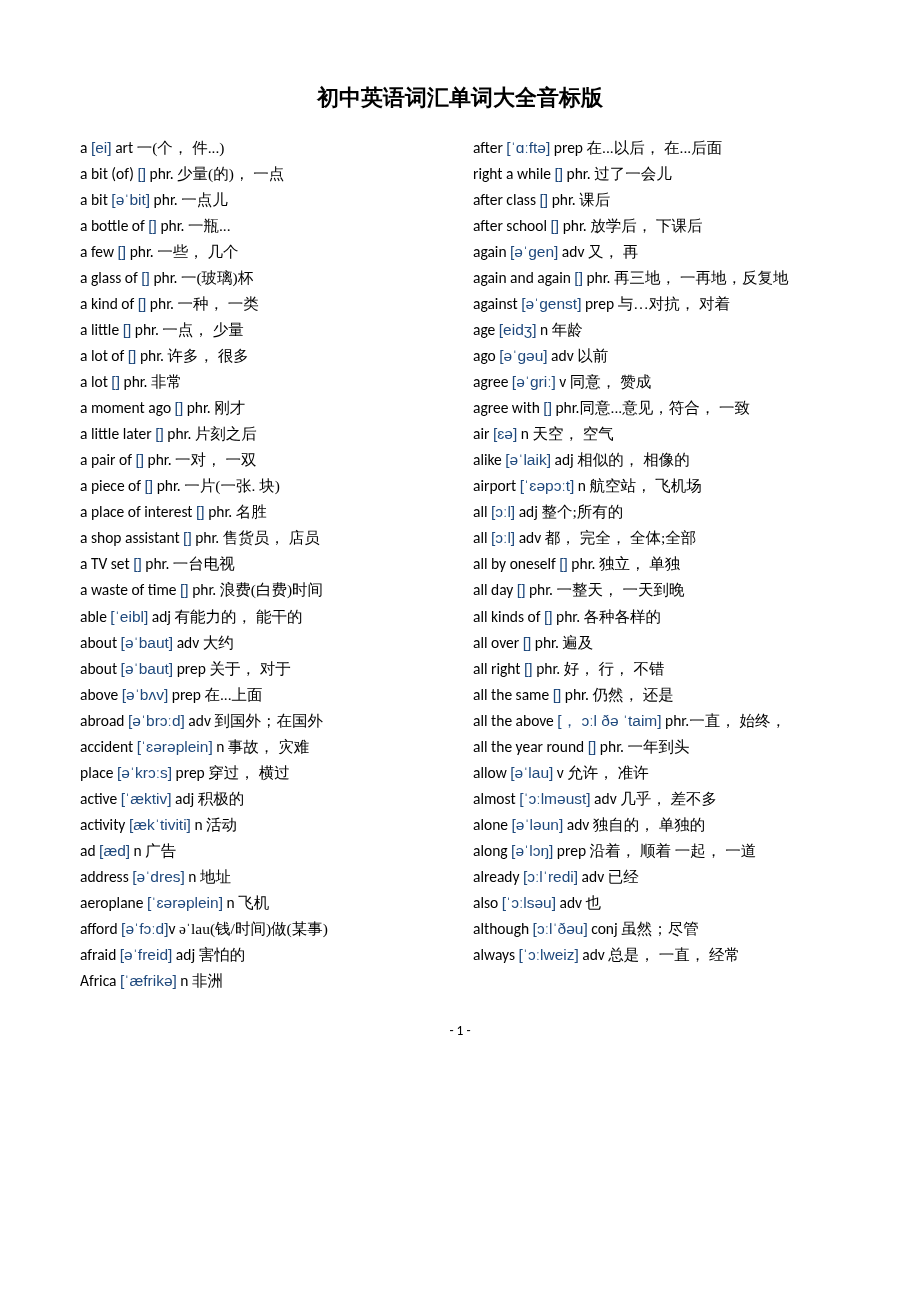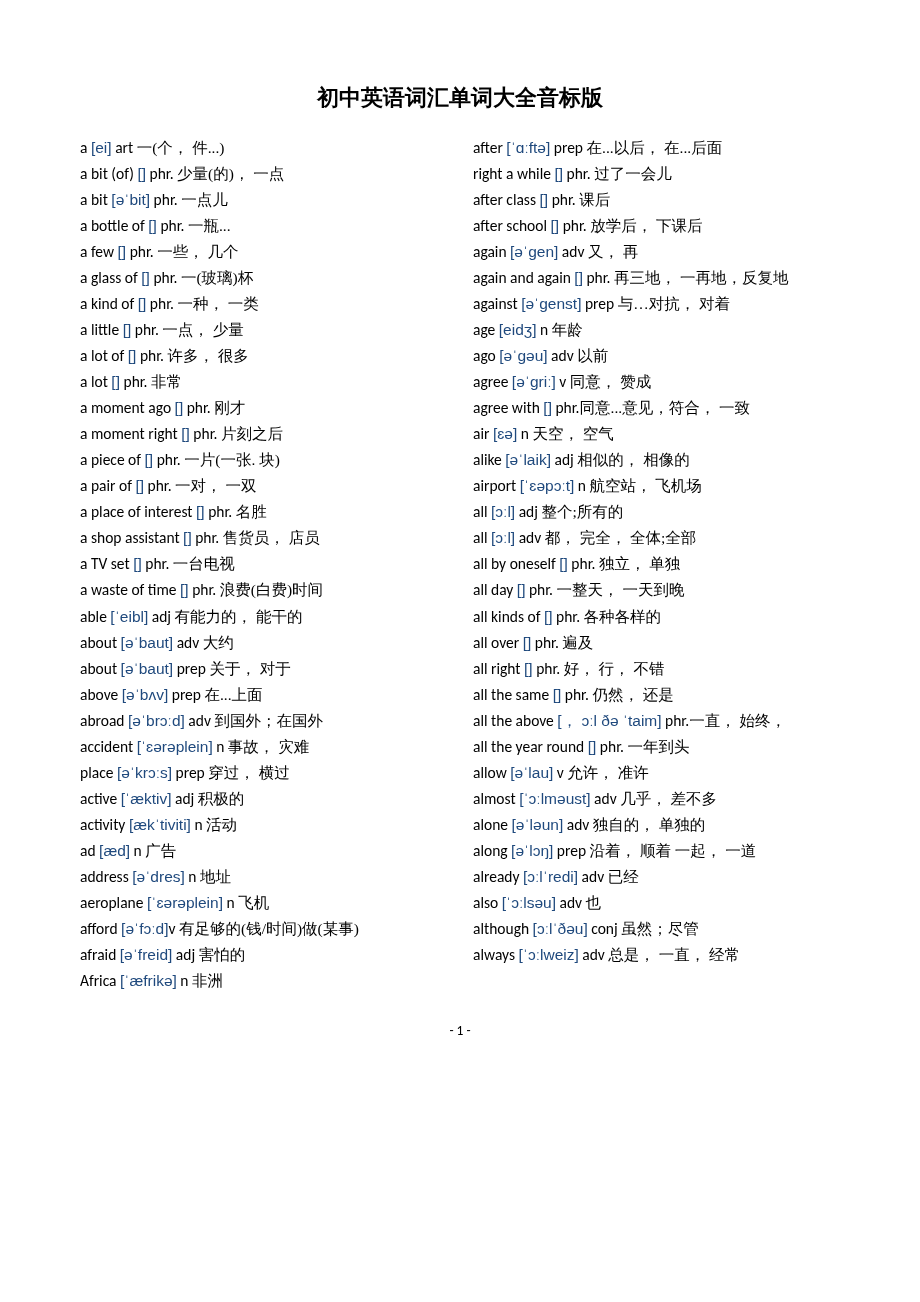--- a/index.html
+++ b/index.html
@@ -56,40 +56,40 @@
     <div class="entry"><span class="word">a bit (of) </span><span class="phon">[]</span><span class="pos"> phr. </span><span class="def">少量(的)，  一点</span></div>
     <div class="entry"><span class="word">a bit </span><span class="phon">[əˈbit]</span><span class="pos"> phr. </span><span class="def">一点儿</span></div>
     <div class="entry"><span class="word">a bottle of </span><span class="phon">[]</span><span class="pos"> phr. </span><span class="def">一瓶...</span></div>
     <div class="entry"><span class="word">a few </span><span class="phon">[]</span><span class="pos"> phr. </span><span class="def">一些，  几个</span></div>
     <div class="entry"><span class="word">a glass of </span><span class="phon">[]</span><span class="pos"> phr. </span><span class="def">一(玻璃)杯</span></div>
     <div class="entry"><span class="word">a kind of </span><span class="phon">[]</span><span class="pos"> phr. </span><span class="def">一种，  一类</span></div>
     <div class="entry"><span class="word">a little </span><span class="phon">[]</span><span class="pos"> phr. </span><span class="def">一点，  少量</span></div>
     <div class="entry"><span class="word">a lot of </span><span class="phon">[]</span><span class="pos"> phr. </span><span class="def">许多，  很多</span></div>
     <div class="entry"><span class="word">a lot </span><span class="phon">[]</span><span class="pos"> phr. </span><span class="def">非常</span></div>
     <div class="entry"><span class="word">a moment ago </span><span class="phon">[]</span><span class="pos"> phr. </span><span class="def">刚才</span></div>
-    <div class="entry"><span class="word">a moment right </span><span class="phon">[]</span><span class="pos"> phr. </span><span class="def">片刻之后</span></div>
+    <div class="entry"><span class="word">a little later </span><span class="phon">[]</span><span class="pos"> phr. </span><span class="def">片刻之后</span></div>
+    <div class="entry"><span class="word">a pair of </span><span class="phon">[]</span><span class="pos"> phr. </span><span class="def">一对，  一双</span></div>
     <div class="entry"><span class="word">a piece of </span><span class="phon">[]</span><span class="pos"> phr. </span><span class="def">一片(一张. 块)</span></div>
-    <div class="entry"><span class="word">a pair of </span><span class="phon">[]</span><span class="pos"> phr. </span><span class="def">一对，  一双</span></div>
     <div class="entry"><span class="word">a place of interest </span><span class="phon">[]</span><span class="pos"> phr. </span><span class="def">名胜</span></div>
     <div class="entry"><span class="word">a shop assistant </span><span class="phon">[]</span><span class="pos"> phr. </span><span class="def">售货员，  店员</span></div>
     <div class="entry"><span class="word">a TV set </span><span class="phon">[]</span><span class="pos"> phr. </span><span class="def">一台电视</span></div>
     <div class="entry"><span class="word">a waste of time </span><span class="phon">[]</span><span class="pos"> phr. </span><span class="def">浪费(白费)时间</span></div>
     <div class="entry"><span class="word">able </span><span class="phon">[ˈeibl]</span><span class="pos"> adj </span><span class="def">有能力的，  能干的</span></div>
     <div class="entry"><span class="word">about </span><span class="phon">[əˈbaut]</span><span class="pos"> adv </span><span class="def">大约</span></div>
     <div class="entry"><span class="word">about </span><span class="phon">[əˈbaut]</span><span class="pos"> prep </span><span class="def">关于，  对于</span></div>
     <div class="entry"><span class="word">above </span><span class="phon">[əˈbʌv]</span><span class="pos"> prep </span><span class="def">在...上面</span></div>
     <div class="entry"><span class="word">abroad </span><span class="phon">[əˈbrɔːd]</span><span class="pos"> adv </span><span class="def">到国外；在国外</span></div>
     <div class="entry"><span class="word">accident </span><span class="phon">[ˈɛərəplein]</span><span class="pos"> n </span><span class="def">事故，  灾难</span></div>
     <div class="entry"><span class="word">place </span><span class="phon">[əˈkrɔːs]</span><span class="pos"> prep </span><span class="def">穿过，  横过</span></div>
     <div class="entry"><span class="word">active </span><span class="phon">[ˈæktiv]</span><span class="pos"> adj </span><span class="def">积极的</span></div>
     <div class="entry"><span class="word">activity </span><span class="phon">[ækˈtiviti]</span><span class="pos"> n </span><span class="def">活动</span></div>
     <div class="entry"><span class="word">ad </span><span class="phon">[æd]</span><span class="pos"> n </span><span class="def">广告</span></div>
     <div class="entry"><span class="word">address </span><span class="phon">[əˈdres]</span><span class="pos"> n </span><span class="def">地址</span></div>
     <div class="entry"><span class="word">aeroplane </span><span class="phon">[ˈɛərəplein]</span><span class="pos"> n </span><span class="def">飞机</span></div>
-    <div class="entry"><span class="word">afford </span><span class="phon">[əˈfɔːd]</span><span class="pos">v </span><span class="def">有足够的(钱/时间)做(某事)</span></div>
+    <div class="entry"><span class="word">afford </span><span class="phon">[əˈfɔːd]</span><span class="pos">v </span><span class="def">əˈlau(钱/时间)做(某事)</span></div>
     <div class="entry"><span class="word">afraid </span><span class="phon">[əˈfreid]</span><span class="pos"> adj </span><span class="def">害怕的</span></div>
     <div class="entry"><span class="word">Africa </span><span class="phon">[ˈæfrikə]</span><span class="pos"> n </span><span class="def">非洲</span></div>
     <div class="entry"><span class="word">after </span><span class="phon">[ˈɑːftə]</span><span class="pos"> prep </span><span class="def">在...以后，  在...后面</span></div>
     <div class="entry"><span class="word">right a while </span><span class="phon">[]</span><span class="pos"> phr. </span><span class="def">过了一会儿</span></div>
     <div class="entry"><span class="word">after class </span><span class="phon">[]</span><span class="pos"> phr. </span><span class="def">课后</span></div>
     <div class="entry"><span class="word">after school </span><span class="phon">[]</span><span class="pos"> phr. </span><span class="def">放学后，  下课后</span></div>
     <div class="entry"><span class="word">again </span><span class="phon">[əˈgen]</span><span class="pos"> adv </span><span class="def">又，  再</span></div>
     <div class="entry"><span class="word">again and again  </span><span class="phon">[]</span><span class="pos"> phr. </span><span class="def">再三地，  一再地，反复地</span></div>
     <div class="entry"><span class="word">against </span><span class="phon">[əˈgenst]</span><span class="pos"> prep </span><span class="def">与…对抗，  对着</span></div>
     <div class="entry"><span class="word">age </span><span class="phon">[eidʒ]</span><span class="pos"> n </span><span class="def">年龄</span></div>

